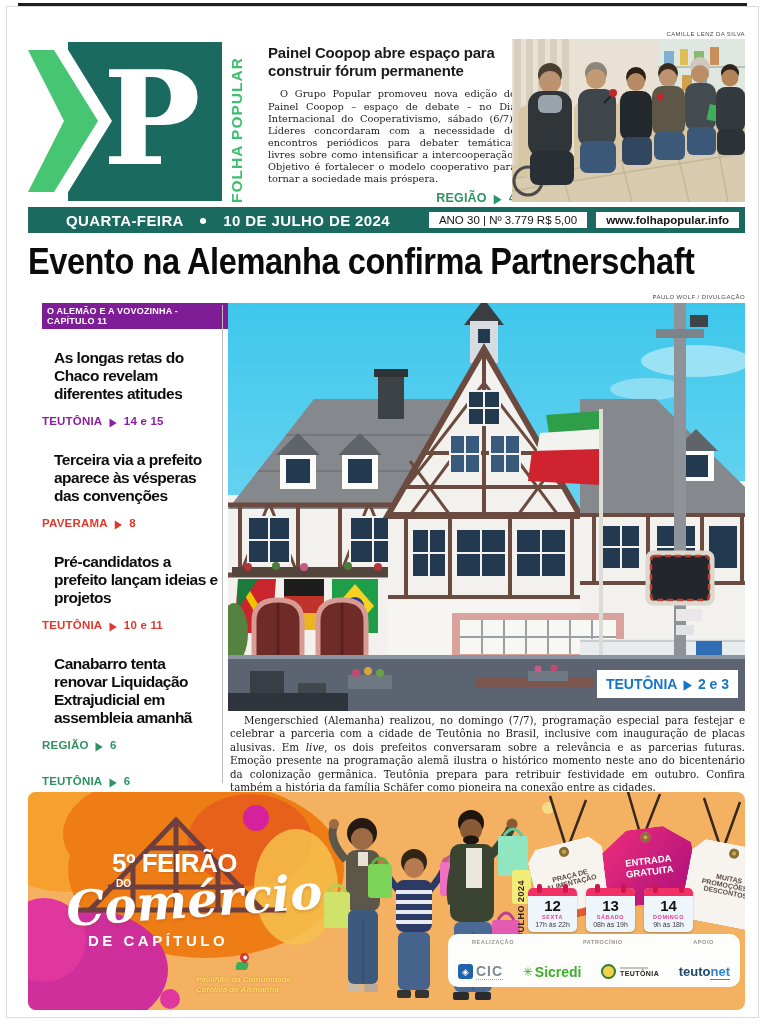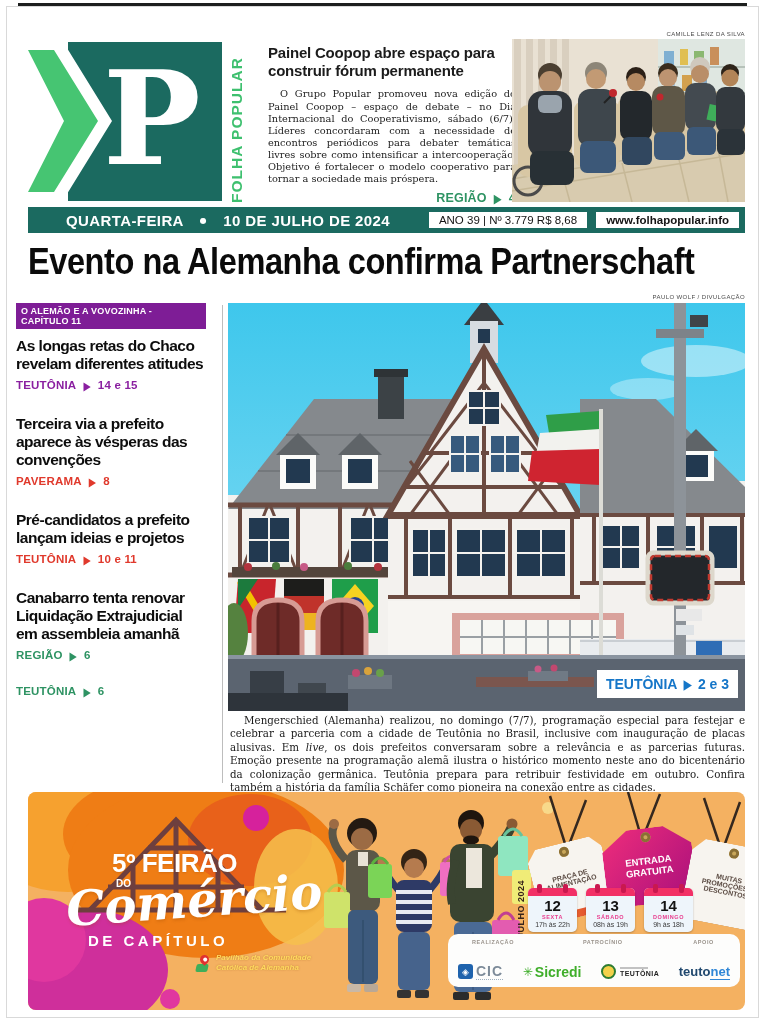--- a/index.html
+++ b/index.html
@@ -33,25 +33,25 @@
   .date-boxes{margin-left:auto;display:flex;align-items:center;gap:9px;padding-right:6px;}
   .date-box{background:#fff;color:#141414;font-size:11.5px;padding:2px 10px;white-space:nowrap;}
   .date-box.site{font-weight:bold;}
 
   
   .headline{position:absolute;left:28px;top:241px;font-size:37px;font-weight:bold;color:#0b0b0b;
     letter-spacing:-0.5px;white-space:nowrap;transform:scaleX(0.88);transform-origin:left center;}
   .credit-2{position:absolute;left:445px;top:294px;width:300px;}
 
   
-  .sidebar{position:absolute;left:16px;top:303px;width:190px;}
+  .sidebar{position:absolute;left:42px;top:303px;width:190px;}
   .sb-badge{display:inline-block;background:#7e1d96;color:#fff;font-weight:bold;font-size:9px;
     letter-spacing:0.2px;padding:3px 5px;margin-bottom:8px;}
   .sb-item{margin-bottom:24px;}
-  .sb-item h3{margin:0;font-size:15.5px;line-height:1.16;letter-spacing:-0.5px;color:#0d0d0d;}
+  .sb-item h3{margin:12px;font-size:15.5px;line-height:1.16;letter-spacing:-0.5px;color:#0d0d0d;}
   .sb-item .kicker{display:block;margin-top:6px;font-size:11.5px;}
   .k-purple{color:#8a1fa0;} .k-red{color:#e0392c;} .k-green{color:#2e9363;}
   .divider{position:absolute;left:222px;top:305px;width:1px;height:478px;background:#bdbdbd;}
 
   
   .main-photo{position:absolute;left:228px;top:303px;width:517px;height:408px;overflow:hidden;}
   .photo-tag{position:absolute;left:369px;top:367px;width:141px;height:28px;background:#fff;
     display:flex;align-items:center;justify-content:center;gap:6px;color:#1576c8;font-weight:bold;
     font-size:14px;}
   .photo-tag .arrow{font-family:"DejaVu Sans",sans-serif;transform:scaleY(1.25);font-size:11px;}
@@ -66,21 +66,21 @@
     overflow:hidden;background:#f4b161;}
   .banner-deco{position:absolute;inset:0;}
   .ad-number-line{position:absolute;left:84px;top:56px;font-size:26px;font-weight:bold;color:#fff;
     letter-spacing:-0.5px;text-shadow:0 1px 2px rgba(150,70,0,.25);z-index:3;}
   .ad-do{position:absolute;left:88px;top:86px;font-size:10px;font-weight:bold;color:#fff;z-index:3;}
   .ad-script{position:absolute;left:38px;top:80px;font-family:"DejaVu Serif",serif;font-style:italic;
     font-weight:bold;font-size:48px;color:#fff;transform:rotate(-4deg);z-index:3;
     text-shadow:0 2px 3px rgba(150,70,0,.25);}
   .ad-subtitle{position:absolute;left:60px;top:140px;font-size:15px;letter-spacing:3.5px;color:#fff;
     font-weight:bold;z-index:3;}
-  .venue{position:absolute;left:168px;top:161px;display:flex;gap:5px;align-items:center;z-index:3;}
+  .venue{position:absolute;left:168px;top:161px;display:flex;gap:5px;align-items:center;z-index:3;flex-direction:column;}
   .map-icon{position:relative;width:15px;height:17px;}
   .map-icon .map{position:absolute;bottom:0;left:0;width:12px;height:8px;background:#3fae5a;
     border-radius:2px;transform:skewX(-12deg);}
   .map-icon .pin{position:absolute;top:0;left:4px;width:9px;height:9px;background:#e03131;
     border-radius:50% 50% 50% 0;transform:rotate(-45deg);}
   .map-icon .pin::after{content:"";position:absolute;inset:2.5px;background:#fff;border-radius:50%;}
   .venue-text{font-size:8px;font-weight:bold;font-style:italic;color:#ffd95e;line-height:1.3;
     text-shadow:0 0 2px rgba(120,60,0,.4);}
   .family-svg{position:absolute;left:288px;top:8px;width:215px;height:208px;z-index:2;}
   .tag{position:absolute;z-index:3;display:flex;align-items:center;justify-content:center;
@@ -226,21 +226,21 @@
     </svg>
   </div>
 
   <div class="date-bar">
     <div class="date-left">
       <span>QUARTA-FEIRA</span>
       <span class="date-dot">●</span>
       <span>10 DE JULHO DE 2024</span>
     </div>
     <div class="date-boxes">
-      <span class="date-box">ANO 39 | Nº 3.779 R$ 8,68</span>
+      <span class="date-box">ANO 30 | Nº 3.779 R$ 5,00</span>
       <span class="date-box site">www.folhapopular.info</span>
     </div>
   </div>
 
   <h1 class="headline" style="margin:0;">Evento na Alemanha confirma Partnerschaft</h1>
   <div class="credit credit-2">PAULO WOLF / DIVULGAÇÃO</div>
 
   <aside class="sidebar">
     <span class="sb-badge">O ALEMÃO E A VOVOZINHA - CAPÍTULO 11</span>
     <div class="sb-item">

